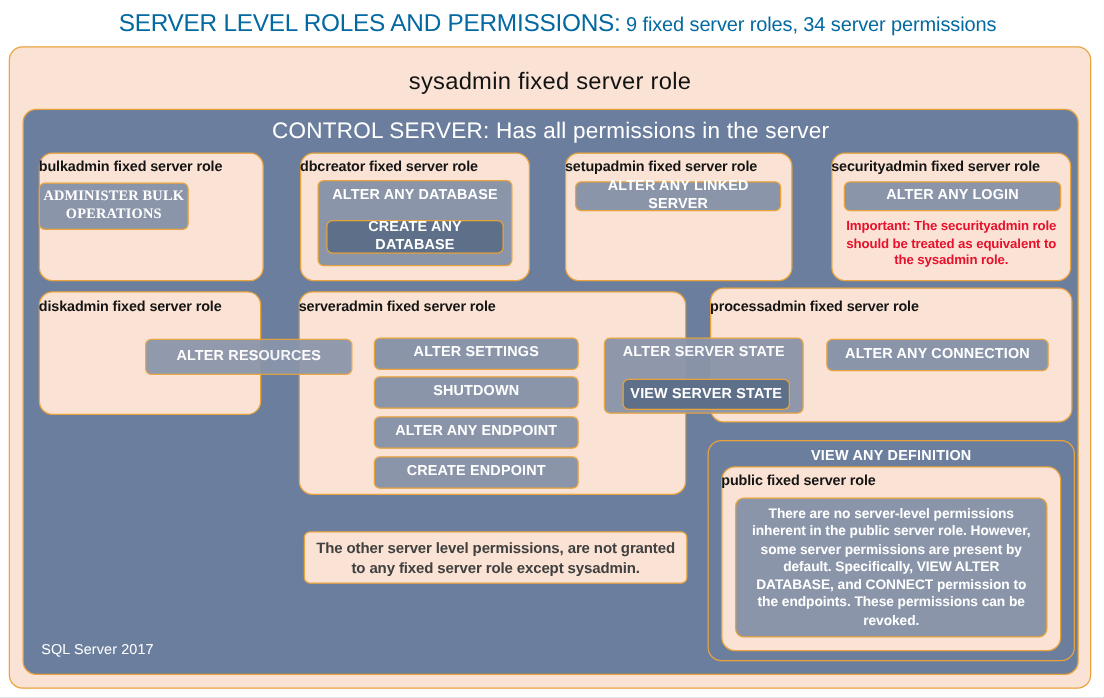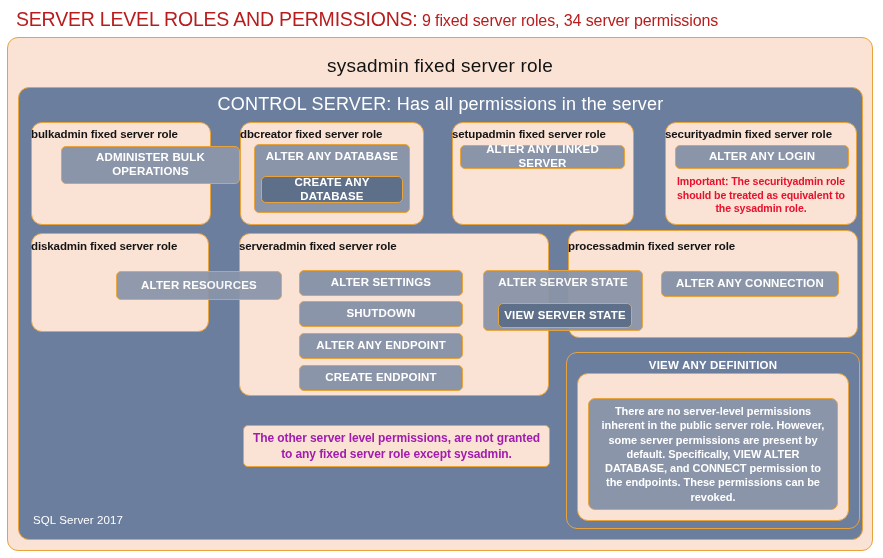--- a/index.html
+++ b/index.html
@@ -21,21 +21,22 @@
   }
 
   
   .title-bar {
     position: absolute;
     left: 16px;
     top: 8px;
     width: 860px;
     height: 26px;
     white-space: nowrap;
-    color: #b91c1c;
+    color: #0369a1;
+    text-align: center;
   }
   .title-main {
     font-size: 19.5px;
     letter-spacing: -0.2px;
   }
   .title-sub {
     font-size: 16px;
     letter-spacing: -0.1px;
   }
 
@@ -116,21 +117,21 @@
     background: #FAE3D4;
     border: 1.6px solid #E8A33D;
     border-radius: 5px;
     box-sizing: border-box;
     display: flex;
     align-items: center;
     justify-content: center;
     text-align: center;
     font-size: 12px;
     font-weight: bold;
-    color: #a21caf;
+    color: #404040;
     line-height: 1.35;
     letter-spacing: -0.1px;
     padding: 0 8px;
   }
 
   .public-desc {
     position: absolute;
     box-sizing: border-box;
     background: #8A95A9;
     border: 1.4px solid #E8A33D;
@@ -177,21 +178,21 @@
   </div>
   <div class="sysadmin-label" style="left:7px; top:55px; width:866px;">sysadmin fixed server role</div>
 
   <div class="slate-box" style="left:18px; top:87px; width:845px; height:453px;">
   </div>
   <div class="control-label" style="left:18px; top:94px; width:845px;">CONTROL SERVER: Has all permissions in the server</div>
 
   <div class="role-box" style="left:31px; top:122px; width:180px; height:103px;">
   </div>
   <div class="role-title" style="left:31px; top:128px; width:180px;">bulkadmin fixed server role</div>
-  <div class="perm perm-light" style="left:61px; top:146px; width:179px; height:38px;">ADMINISTER  BULK OPERATIONS</div>
+  <div class="perm perm-light" style="left:31px; top:146px; width:120px; height:38px;font-family:Liberation Serif, serif;">ADMINISTER  BULK OPERATIONS</div>
 
   <div class="role-box" style="left:240px; top:122px; width:184px; height:103px;">
   </div>
   <div class="role-title" style="left:240px; top:128px; width:184px;">dbcreator fixed server role</div>
   <div class="perm perm-light" style="left:254px; top:144px; width:156px; height:69px; align-items:flex-start; padding-top:5px;">
     <span>ALTER ANY DATABASE</span>
   </div>
   <div class="perm perm-dark" style="left:261px; top:176px; width:142px; height:27px;">CREATE  ANY DATABASE</div>
 
   <div class="role-box" style="left:452px; top:122px; width:182px; height:103px;">
@@ -229,19 +230,20 @@
     <span>ALTER SERVER STATE</span>
   </div>
   <div class="perm perm-dark" style="left:498px; top:303px; width:134px; height:25px;">VIEW SERVER STATE</div>
 
   <div class="slate-box" style="left:566px; top:352px; width:294px; height:177px;">
   </div>
   <div class="view-any-def-label" style="left:566px; top:359px; width:294px;">VIEW ANY DEFINITION</div>
 
   <div class="role-box" style="left:577px; top:373px; width:272px; height:148px;">
   </div>
+  <div class="role-title" style="left:577px; top:379px; width:272px;">public  fixed server role</div>
   <div class="public-desc" style="left:588px; top:398px; width:250px; height:112px;">There are no server-level permissions inherent in the public server role. However, some server permissions are present by default. Specifically, VIEW ALTER DATABASE, and CONNECT permission to the endpoints. These permissions can be revoked.</div>
 
   <div class="note-peach" style="left:243px; top:425px; width:307px; height:42px;">The other server level permissions,  are not granted to any fixed server role except sysadmin.</div>
 
   <div class="footer-label" style="left:33px; top:514px;">SQL Server 2017</div>
 
 </div>
 
 </body></html>

